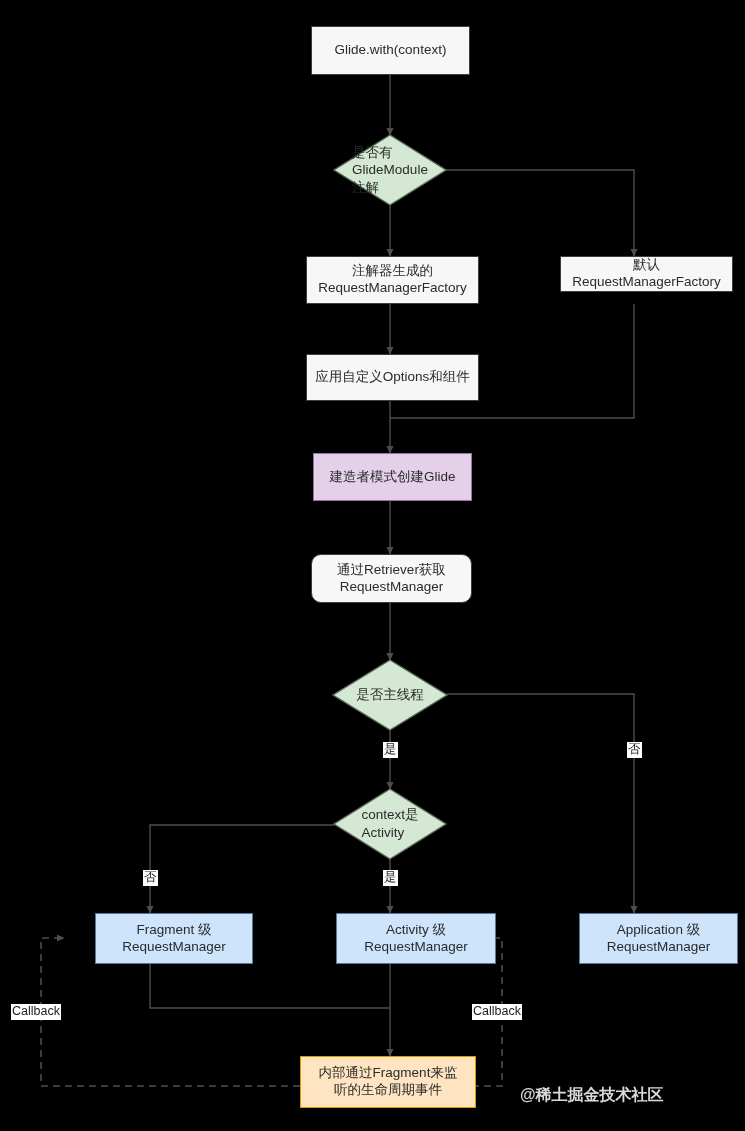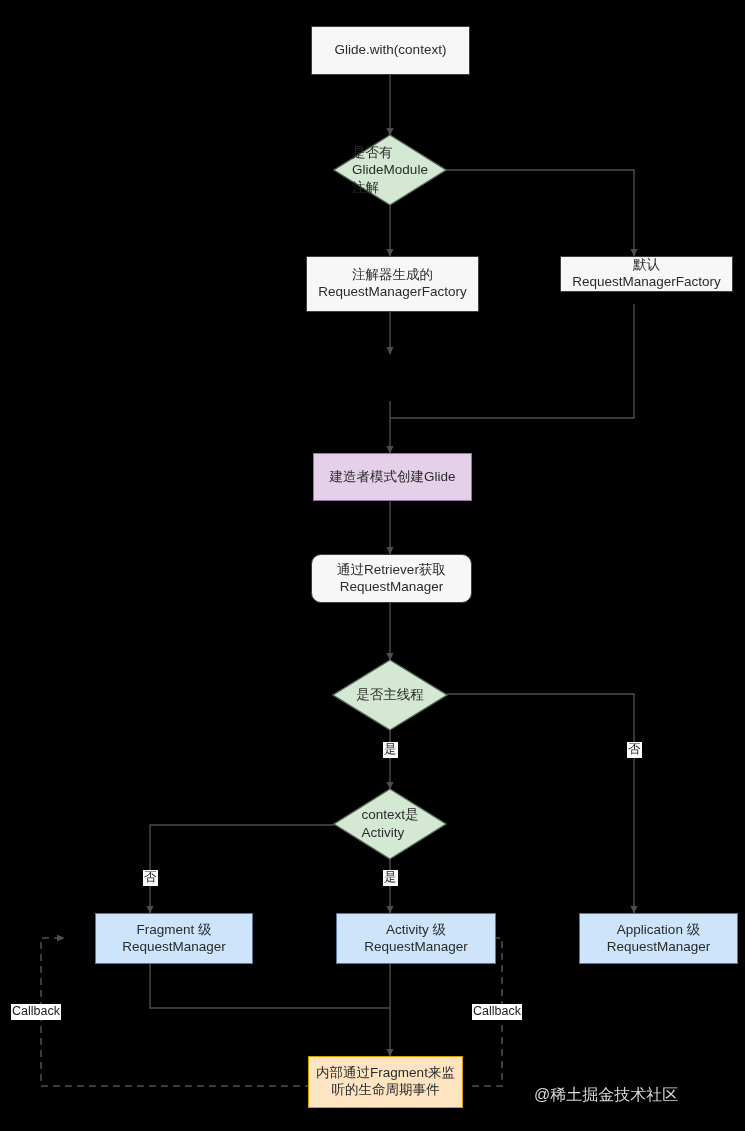--- a/index.html
+++ b/index.html
@@ -155,30 +155,33 @@
 
   <div class="diamond-wrap" style="left:334px; top:135px; width:112px; height:70px;">
     <svg width="112" height="70" viewBox="0 0 112 70">
       <polygon points="56,0 112,35 56,70 0,35" fill="#d5e8d4" stroke="#556b55" stroke-width="1.4"></polygon>
     </svg>
     <div class="diamond-label">是否有
 GlideModule
 注解</div>
   </div>
 
-  <div class="node rect" style="left:306px; top:256px; width:173px; height:56px;">
+  <div class="node rect" style="left:306px; top:256px; width:173px; height:48px;">
     <span>注解器生成的
 RequestManagerFactory</span>
   </div>
 
   <div class="node rect" style="left:548px; top:256px; width:173px; height:36px;margin-left:12px;">
     <span>默认
 RequestManagerFactory</span>
   </div>
 
+  <div class="node rect" style="left:306px; top:354px; width:173px; height:47px;">
+    <span>应用自定义Options和组件</span>
+  </div>
 
   <div class="node rect purple" style="left:313px; top:453px; width:159px; height:48px;">
     <span>建造者模式创建Glide</span>
   </div>
 
   <div class="node rect" style="left:311px; top:554px; width:161px; height:49px;border-radius:10px;">
     <span>通过Retriever获取
 RequestManager</span>
   </div>
 
@@ -205,32 +208,32 @@
   <div class="node rect blue" style="left:312px; top:913px; width:160px; height:51px;">
     <span>Activity 级
 RequestManager</span>
   </div>
 
   <div class="node rect blue" style="left:555px; top:913px; width:159px; height:51px;">
     <span>Application 级
 RequestManager</span>
   </div>
 
-  <div class="node rect orange" style="left:308px; top:1056px; width:155px; height:52px;">
+  <div class="node rect orange" style="left:300px; top:1056px; width:176px; height:52px;">
     <span>内部通过Fragment来监
 听的生命周期事件</span>
   </div>
 
   <div class="edge-label" style="left:383px; top:742px;">是</div>
 
   <div class="edge-label" style="left:627px; top:742px;">否</div>
 
   <div class="edge-label" style="left:143px; top:870px;">否</div>
 
   <div class="edge-label" style="left:383px; top:870px;">是</div>
 
   <div class="edge-label" style="left:11px; top:1004px;">Callback</div>
 
   <div class="edge-label" style="left:472px; top:1004px;">Callback</div>
 
-  <div class="watermark" style="left:534px; top:1085px;">@稀土掘金技术社区</div>
+  <div class="watermark" style="left:520px; top:1085px;font-weight:bold;">@稀土掘金技术社区</div>
 
 </div>
 
 </body></html>

